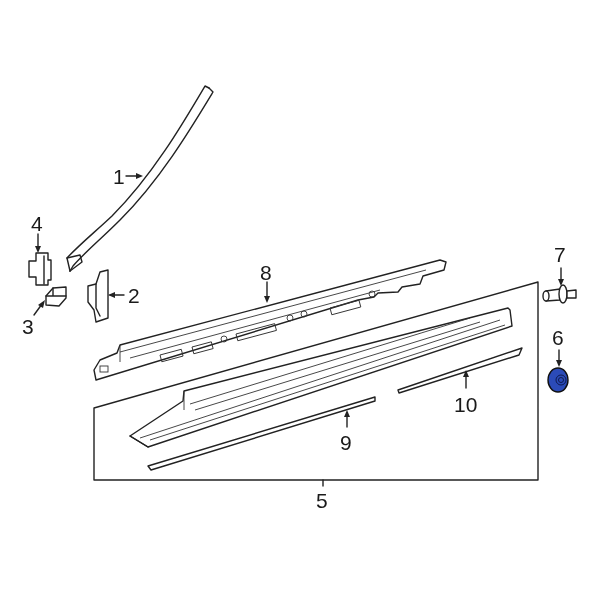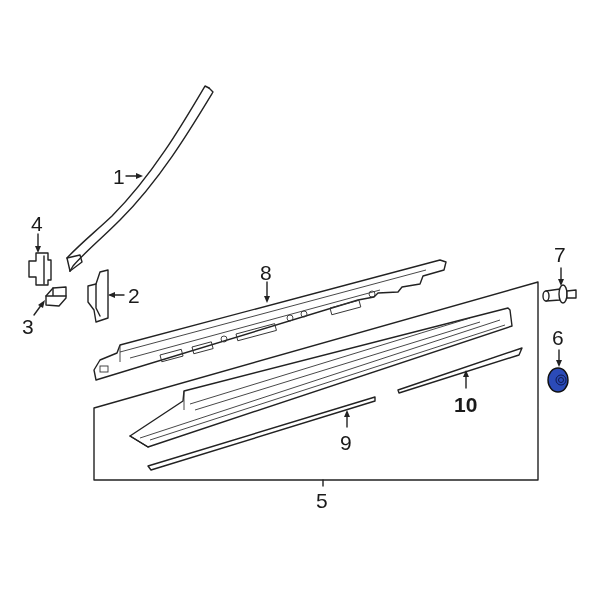--- a/index.html
+++ b/index.html
@@ -105,14 +105,14 @@
 
   <span class="callout" style="left:113px;top:166px;">1</span>
   <span class="callout" style="left:128px;top:285px;">2</span>
   <span class="callout" style="left:22px;top:316px;">3</span>
   <span class="callout" style="left:31px;top:213px;">4</span>
   <span class="callout" style="left:316px;top:490px;">5</span>
   <span class="callout" style="left:552px;top:327px;">6</span>
   <span class="callout" style="left:554px;top:244px;">7</span>
   <span class="callout" style="left:260px;top:262px;">8</span>
   <span class="callout" style="left:340px;top:432px;">9</span>
-  <span class="callout" style="left:454px;top:394px;font-weight:bold;">10</span>
+  <span class="callout" style="left:454px;top:394px;">10</span>
 </div>
 
 </body></html>

